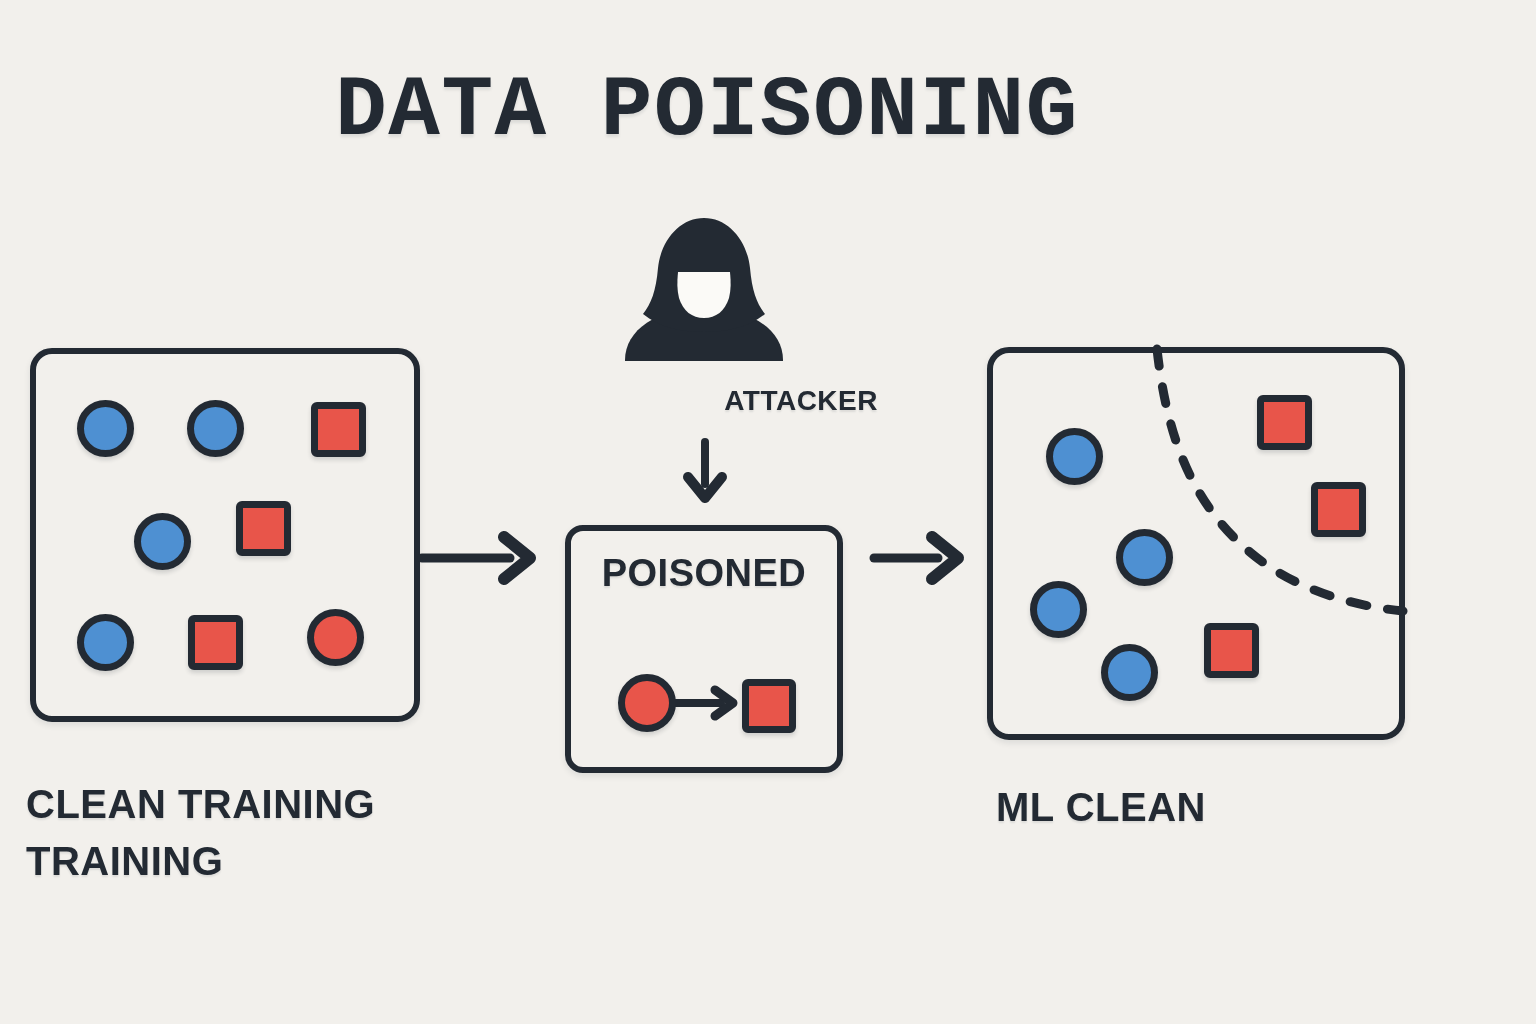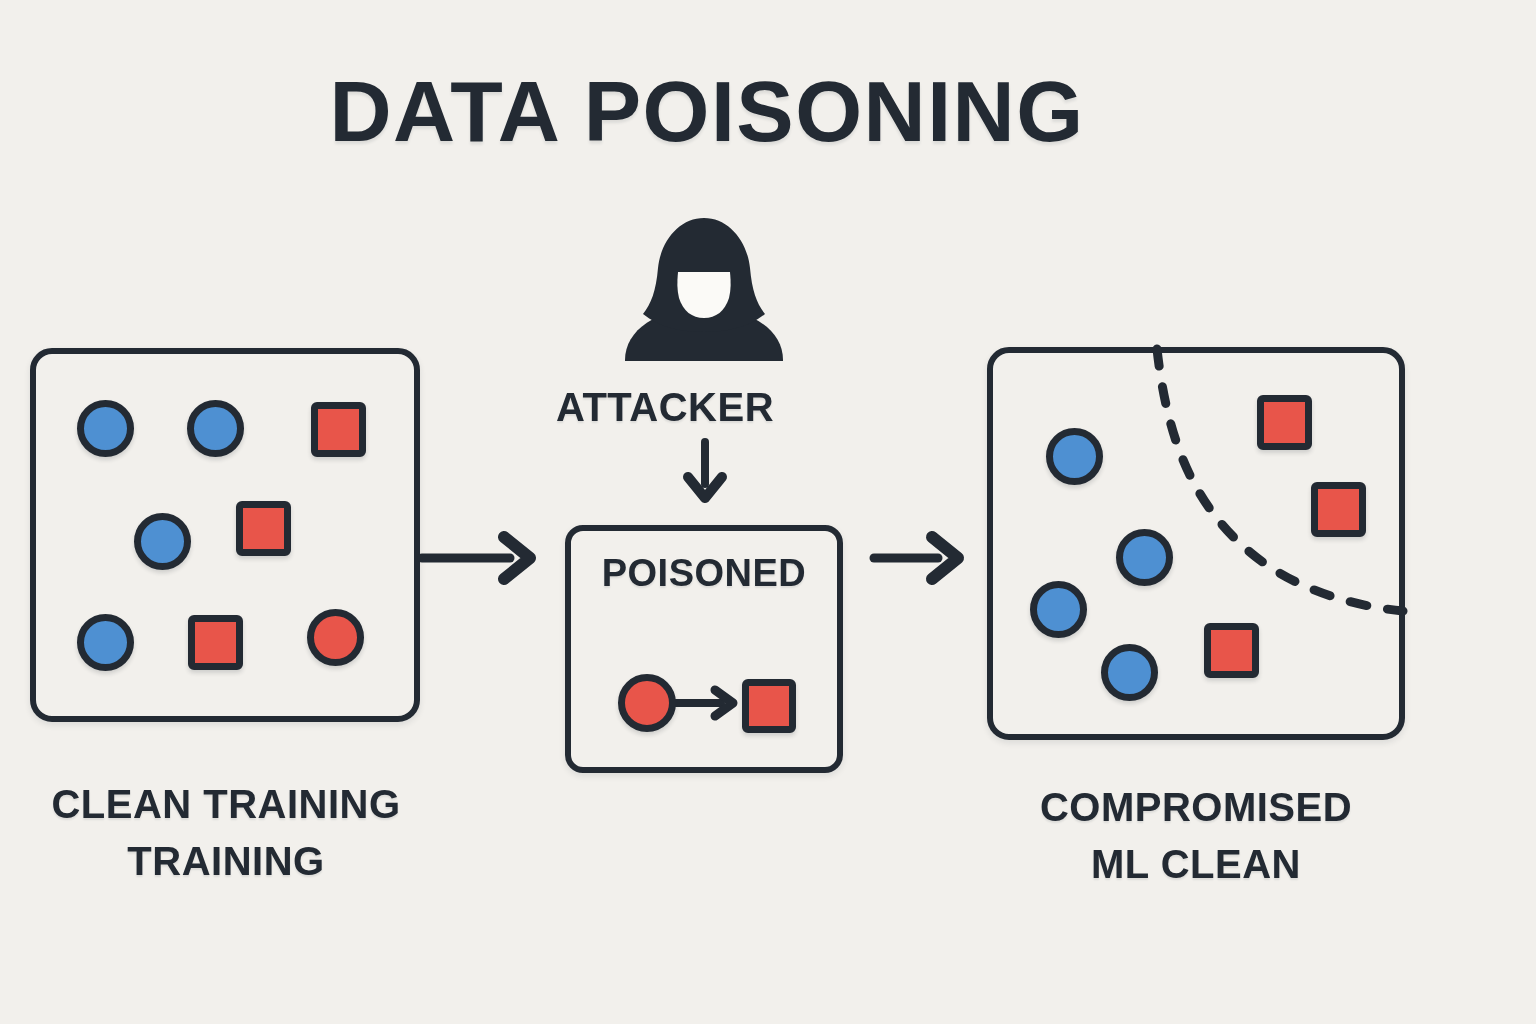--- a/index.html
+++ b/index.html
@@ -19,51 +19,51 @@
     position:relative;
   }
   .stage{position:absolute;inset:0;background:var(--bg);}
   .title{
     position:absolute;left:0;top:62px;width:1414px;
     text-align:center;
     font-size:86px;font-weight:bold;letter-spacing:1.5px;
     color:var(--dark);
     text-shadow:0 3px 3px rgba(30,35,45,0.10);
     white-space:nowrap;
+    font-family:Liberation Mono, monospace;
   }
   .panel{
     position:absolute;
     border:6px solid var(--dark);
     border-radius:22px;
     box-shadow:0 3px 6px rgba(30,35,45,0.10);
     background:transparent;
   }
   .panel-clean{left:30px;top:348px;width:390px;height:374px;}
   .panel-compromised{left:987px;top:347px;width:418px;height:393px;}
   .panel-poisoned{left:565px;top:525px;width:278px;height:248px;border-radius:18px;padding-left:16px;}
   .shape{
     position:absolute;
     border:7px solid var(--dark);
     box-shadow:0 3px 4px rgba(30,35,45,0.16);
   }
   .shape.circle{border-radius:50%;}
   .shape.square{border-radius:6px;}
   .section-label{
     position:absolute;
-    text-align:center;
     font-size:40px;font-weight:bold;letter-spacing:0.5px;
     line-height:57px;
     color:var(--dark);
     text-shadow:0 2px 2px rgba(30,35,45,0.10);
   }
   .label-clean{left:26px;top:776px;width:400px;}
   .label-compromised{left:996px;top:779px;width:400px;}
   .label-attacker{
-    position:absolute;left:556px;top:385px;width:300px;
-    text-align:left;font-size:40px;font-weight:bold;letter-spacing:0.5px;
+    position:absolute;left:578px;top:385px;width:300px;
+    text-align:right;font-size:28px;font-weight:bold;letter-spacing:0.5px;
     color:var(--dark);text-shadow:0 2px 2px rgba(30,35,45,0.10);
   }
   .poisoned-text{
     position:absolute;left:0;top:20px;width:100%;
     text-align:center;
     font-size:38px;font-weight:bold;letter-spacing:0.5px;line-height:45px;
     color:var(--dark);text-shadow:0 2px 2px rgba(30,35,45,0.10);
   }
   svg{position:absolute;overflow:visible;}
   .stroke-dark{stroke:var(--dark);fill:none;stroke-linecap:round;stroke-linejoin:round;}
@@ -132,17 +132,16 @@
     </svg>
   <div class="shape circle" style="left: 52.5px; top: 74.5px; width: 57px; height: 57px; background: rgb(78, 144, 210);"></div>
       <div class="shape circle" style="left: 122.5px; top: 175.5px; width: 57px; height: 57px; background: rgb(78, 144, 210);"></div>
       <div class="shape circle" style="left: 36.5px; top: 227.5px; width: 57px; height: 57px; background: rgb(78, 144, 210);"></div>
       <div class="shape circle" style="left: 107.5px; top: 290.5px; width: 57px; height: 57px; background: rgb(78, 144, 210);"></div>
       <div class="shape square" style="left: 263.5px; top: 41.5px; width: 55px; height: 55px; background: rgb(232, 85, 74);"></div>
       <div class="shape square" style="left: 317.5px; top: 128.5px; width: 55px; height: 55px; background: rgb(232, 85, 74);"></div>
       <div class="shape square" style="left: 210.5px; top: 269.5px; width: 55px; height: 55px; background: rgb(232, 85, 74);"></div>
     </div>
   <div class="section-label label-compromised">
-    <div>COMPROMISED</div>
     <div>ML CLEAN</div>
   </div>
 
 </div>
 
 </body></html>

